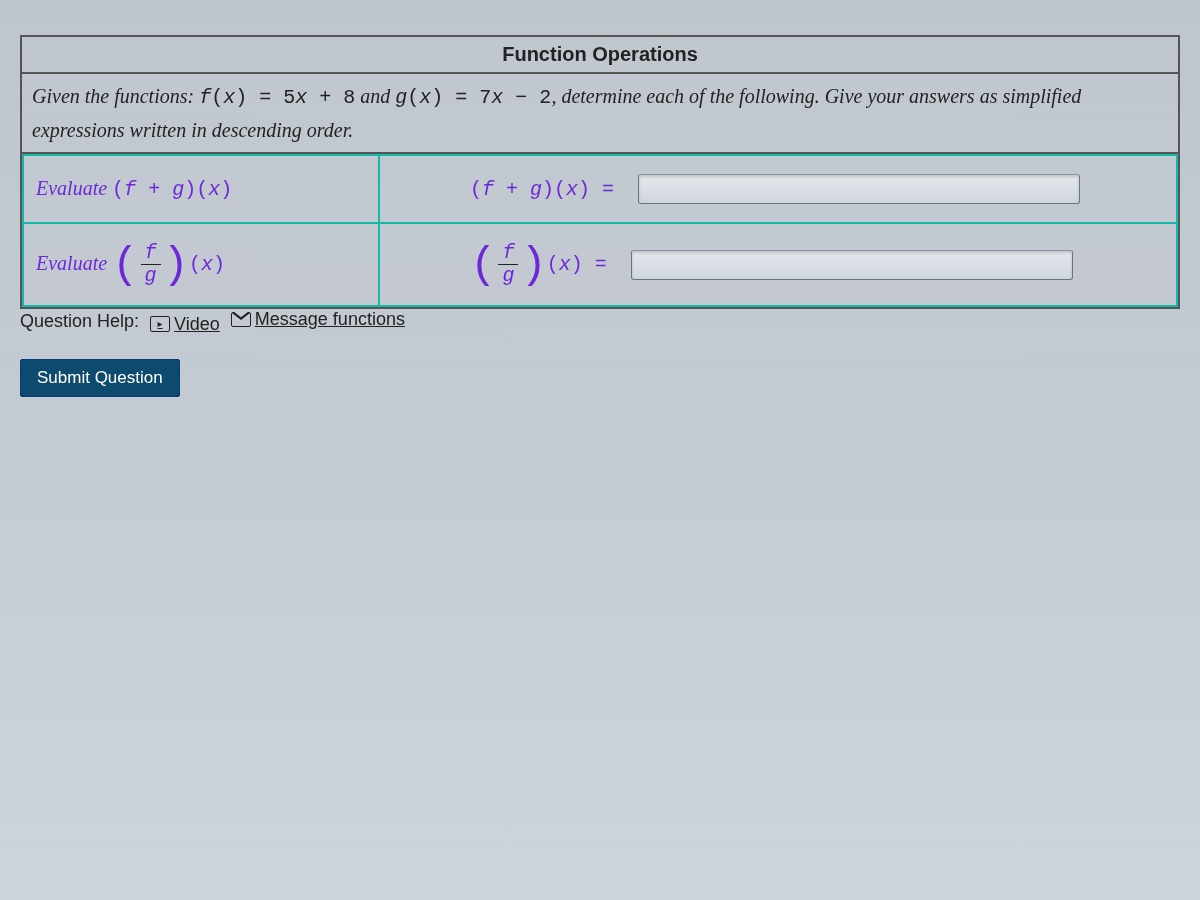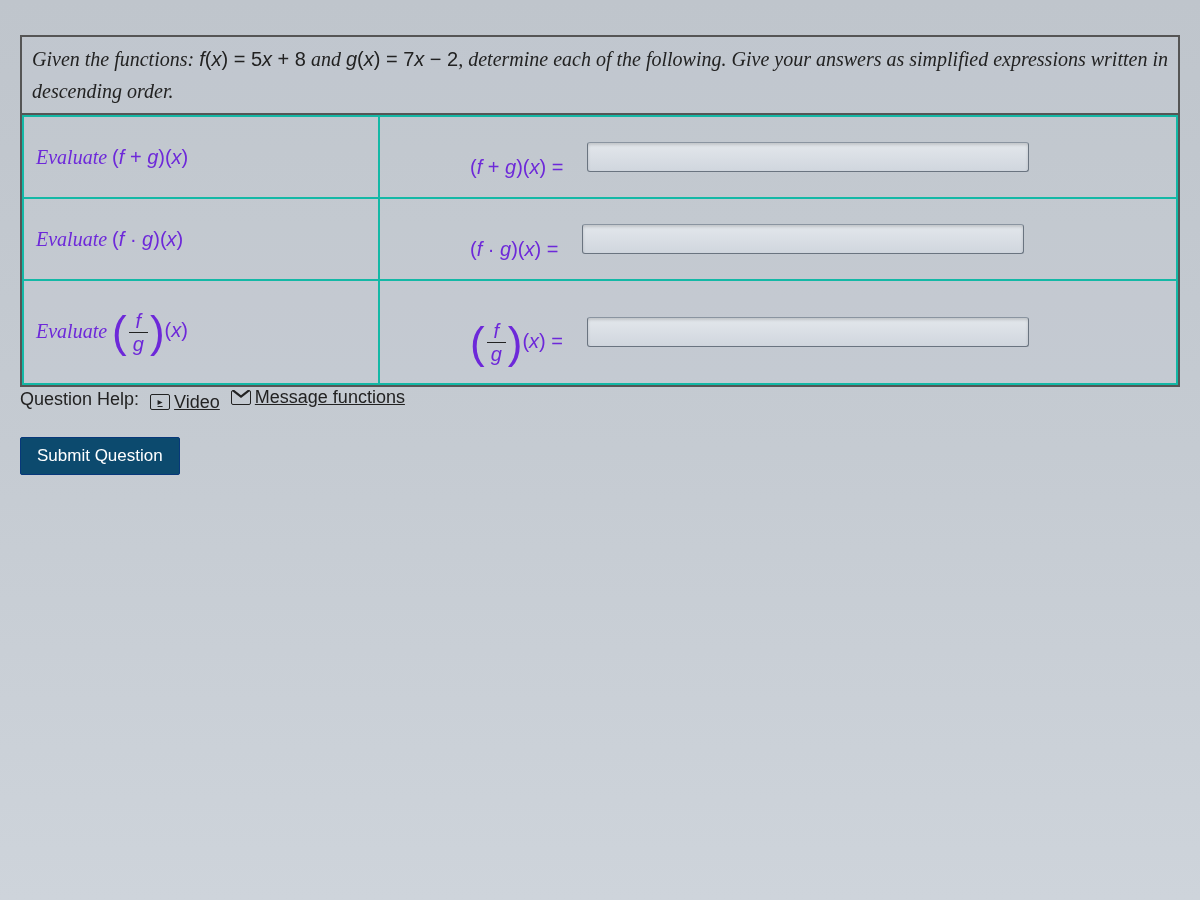--- a/index.html
+++ b/index.html
@@ -66,22 +66,21 @@
     height: 28px;
     background: linear-gradient(180deg, #e3e7ec 0%, #d0d6de 100%);
     border: 1px solid #6a7480;
     border-top-color: #8a94a0;
     border-radius: 3px;
     vertical-align: middle;
     box-shadow: inset 0 2px 3px rgba(0,0,0,0.15);
   }
   .math {
     font-style: normal;
-    font-family: Liberation Sans, sans-serif;
-    margin-top: 21px;
+    font-family: Liberation Mono, monospace;
   }
   .math .it { font-style: italic; }
   .frac {
     display: inline-block;
     vertical-align: middle;
     text-align: center;
     font-style: italic;
     position: relative;
     margin: 0 2px;
   }
@@ -166,20 +165,23 @@
   }
   .eq-wrap { display:inline-flex; align-items:center; gap:24px;}
 </style>
 </head>
 <body>
 
 
 
 <table class="outer-table">
   <tbody>
+      <tr>
+    <th colspan="2">Function Operations</th>
+  </tr>
   <tr>
     <td colspan="2" class="instructions-cell">
       <span>Given the functions: </span>
       <span class="math"><span class="it">f</span>(<span class="it">x</span>) = 5<span class="it">x</span> + 8</span>
       <span> and </span>
       <span class="math"><span class="it">g</span>(<span class="it">x</span>) = 7<span class="it">x</span> − 2</span><span>, determine each of the following. Give your answers as simplified expressions written in descending order.</span>
     </td>
   </tr>
   <tr>
     <td colspan="2" class="rows-cell">
@@ -192,31 +194,20 @@
           </td>
           <td class="col-right">
             <span class="eq-wrap">
               <span class="math">(<span class="it">f</span> + <span class="it">g</span>)(<span class="it">x</span>) =</span>
               <span class="answer-box"></span>
             </span>
           </td>
         </tr>
 
 
-        <tr>
-          <td class="col-left">
-            Evaluate <span class="math">(<span class="it">f</span> · <span class="it">g</span>)(<span class="it">x</span>)</span>
-          </td>
-          <td class="col-right">
-            <span class="eq-wrap">
-              <span class="math">(<span class="it">f</span> · <span class="it">g</span>)(<span class="it">x</span>) =</span>
-              <span class="answer-box"></span>
-            </span>
-          </td>
-        </tr>
 
         <tr>
           <td class="col-left">
             Evaluate
             <span class="math">
               <span class="bigparen">(</span><span class="frac"><span class="num">f</span><span class="den">g</span></span><span class="bigparen">)</span>(<span class="it">x</span>)
             </span>
           </td>
           <td class="col-right">
             <span class="eq-wrap">

